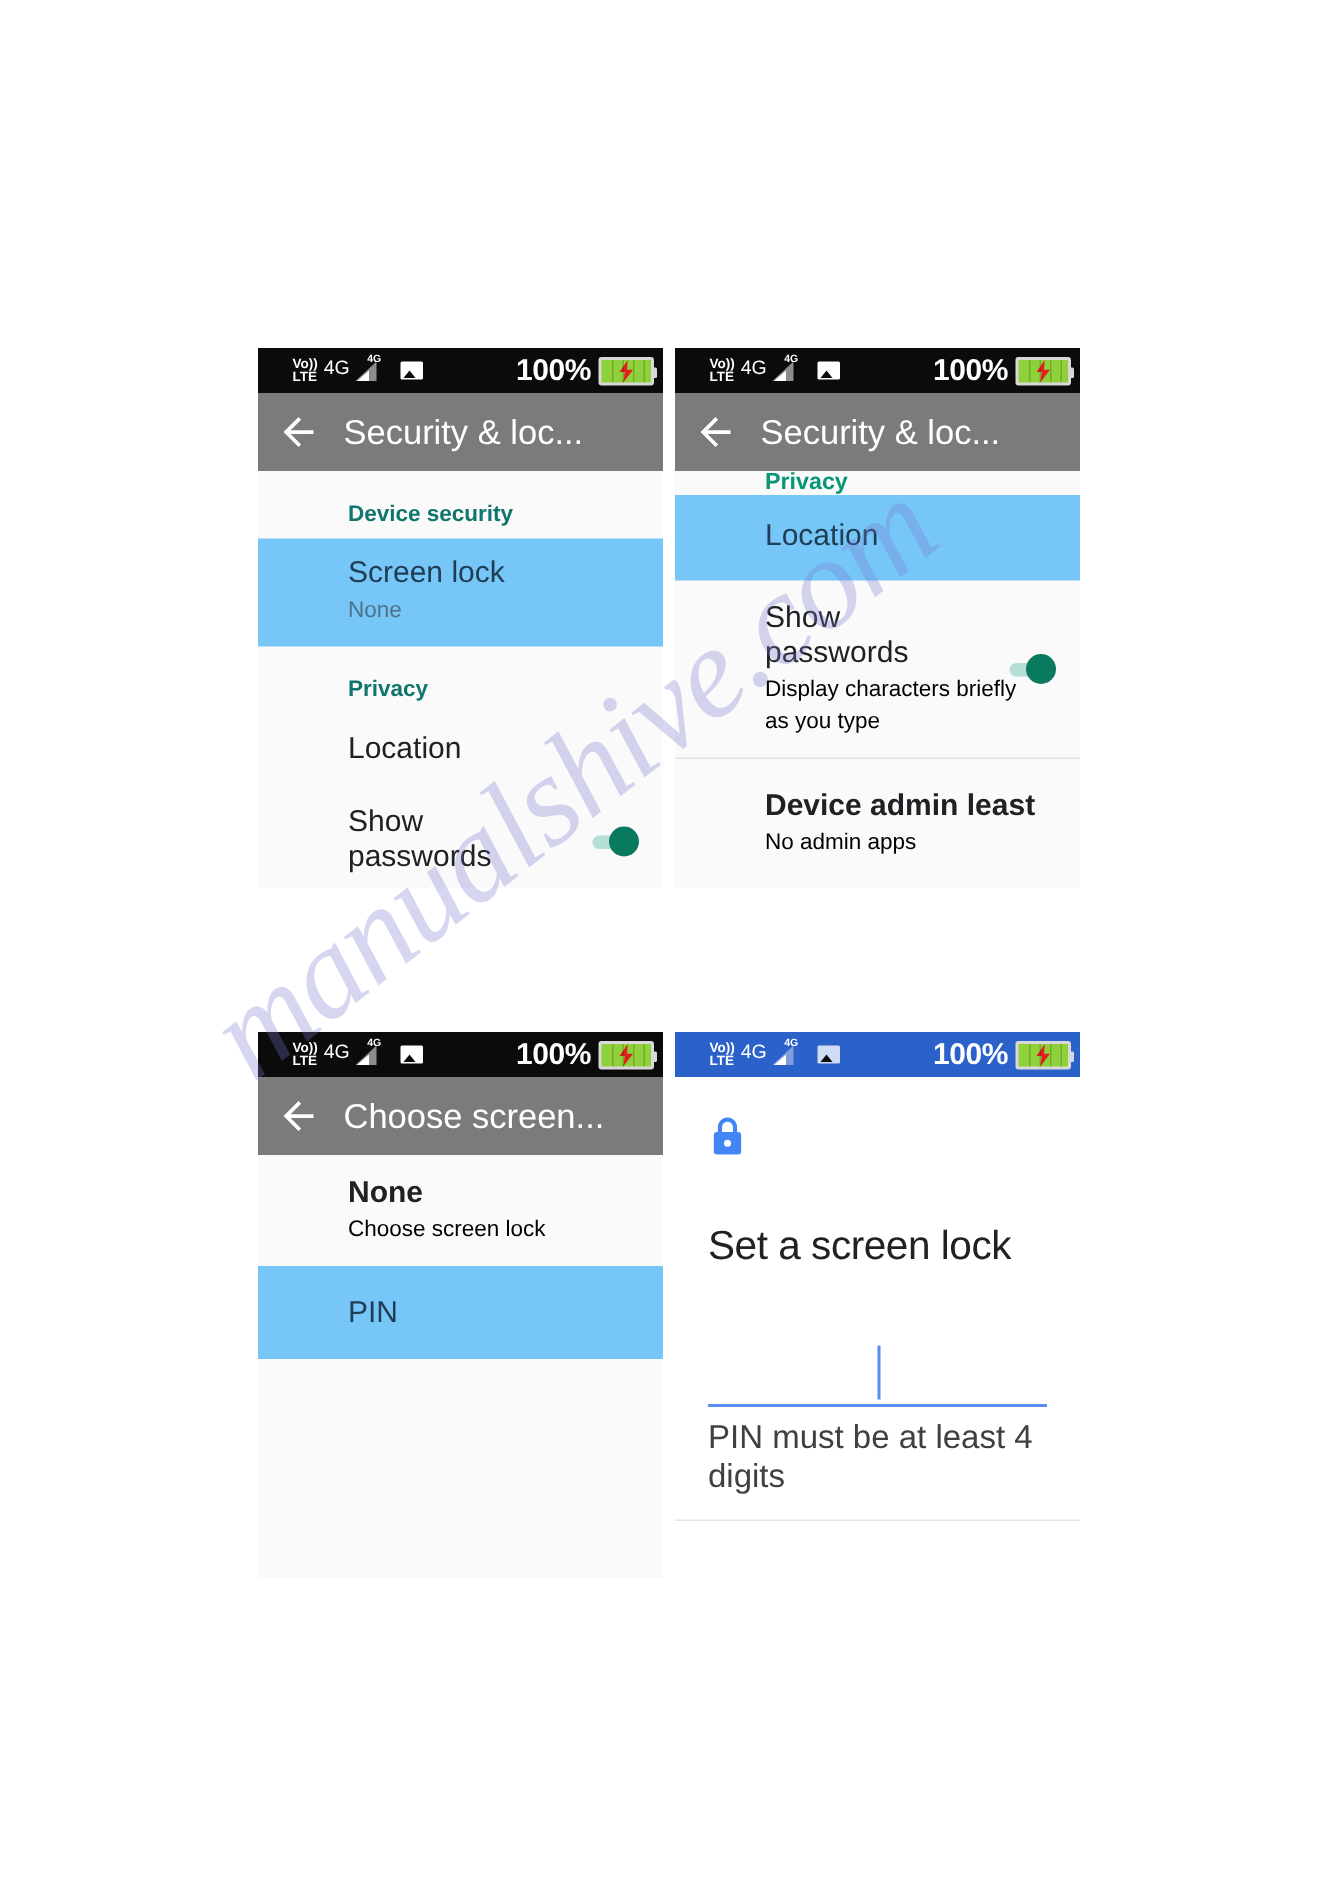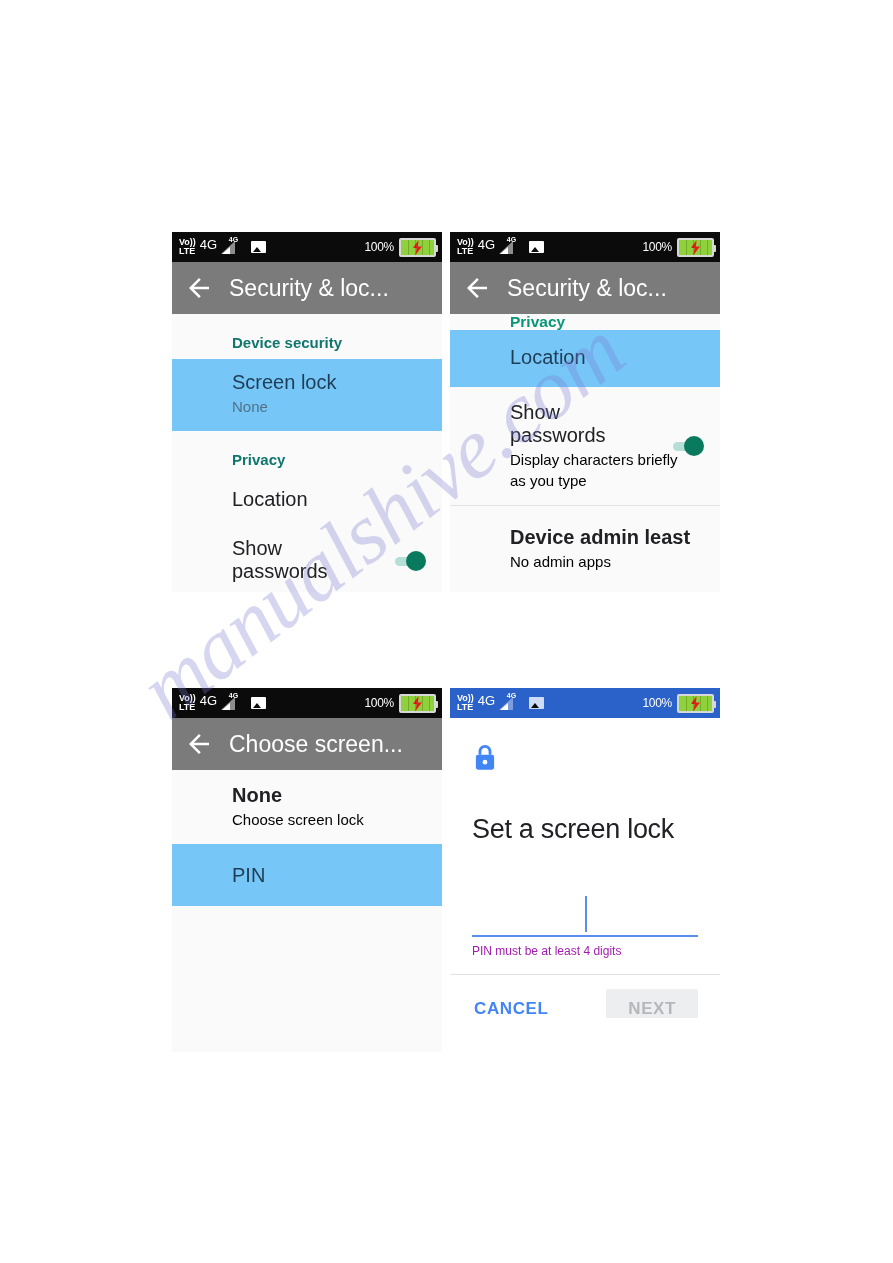--- a/index.html
+++ b/index.html
@@ -41,21 +41,21 @@
   #panel-set-lock{ left:450px; top:688px; height:330px; }
 
   
   .statusbar{
     height:30px;background:#0b0b0b;color:#ffffff;
     display:flex;align-items:center;
     padding:0 6px 0 7px;box-sizing:border-box;
     position:relative;
   }
   .statusbar.blue{ background:#2b62c9; }
-  .sb-left{display:flex;align-items:center;gap:4px;}
+  .sb-left{display:flex;align-items:center;gap:4px;margin-left:16px;}
   .sb-volte{
     font-size:9px;line-height:9.5px;font-weight:bold;
     display:flex;flex-direction:column;align-items:flex-start;
     letter-spacing:0px;
   }
   .sb-4g{font-size:13px;font-weight:500;line-height:13px;position:relative;top:-3px;}
   .sb-sig{position:relative;width:17px;height:17px;top:-1px;}
   .sb-sig .tri{
     position:absolute;left:0;bottom:1px;width:0;height:0;
     border-left:14px solid transparent;border-bottom:13px solid #8d8d8d;
@@ -70,21 +70,21 @@
   .sb-pic{
     width:15px;height:12px;background:#ffffff;border-radius:1px;
     position:relative;margin-left:9px;top:0px;
   }
   .sb-pic:after{
     content:"";position:absolute;left:2px;bottom:1px;
     border-left:4px solid transparent;border-right:4px solid transparent;
     border-bottom:5px solid #0b0b0b;
   }
   .sb-right{margin-left:auto;display:flex;align-items:center;gap:5px;}
-  .sb-batt-pct{font-size:12px;font-weight:normal;letter-spacing:-0.3px;}
+  .sb-batt-pct{font-size:20px;font-weight:bold;letter-spacing:-0.3px;}
   .batt{
     width:37px;height:19px;border:2px solid #d8d8d8;border-radius:2px;
     background:#8ed13a;position:relative;box-sizing:border-box;
     display:flex;align-items:center;justify-content:center;
   }
   .batt:after{
     content:"";position:absolute;right:-4px;top:5px;width:3px;height:7px;
     background:#d8d8d8;border-radius:0 1px 1px 0;
   }
   .batt svg{display:block;}
@@ -146,21 +146,21 @@
     font-size:18px;color:#3c4043;margin-top:9px;
   }
   .pin-field{
     margin-top:48px;height:42px;position:relative;
     border-bottom:2px solid #5b8def;
   }
   .pin-caret{
     position:absolute;left:50%;top:3px;width:2px;height:36px;background:#5b8def;
   }
   .pin-help{
-    font-size:12px;color:#a21caf;margin-top:7px;
+    font-size:22px;color:#404040;margin-top:7px;
   }
   .setlock-div{height:1px;background:#e2e3e4;margin:16px -22px 0 -22px;}
   .setlock-actions{
     display:flex;align-items:center;justify-content:space-between;
     margin-top:14px;padding-bottom:18px;
   }
   .btn-text{
     font-size:17px;font-weight:bold;color:#4285f4;letter-spacing:.6px;cursor:pointer;
     padding:4px 2px;
   }

